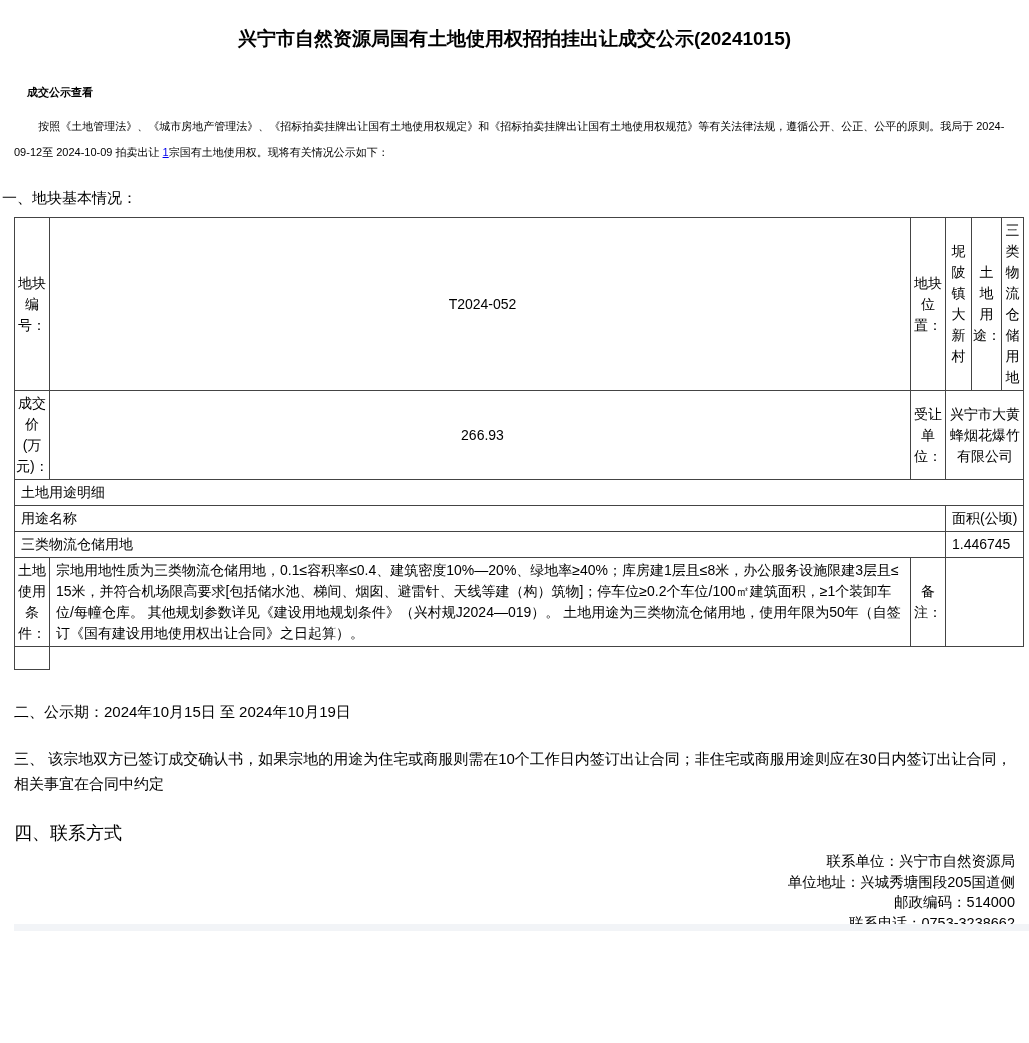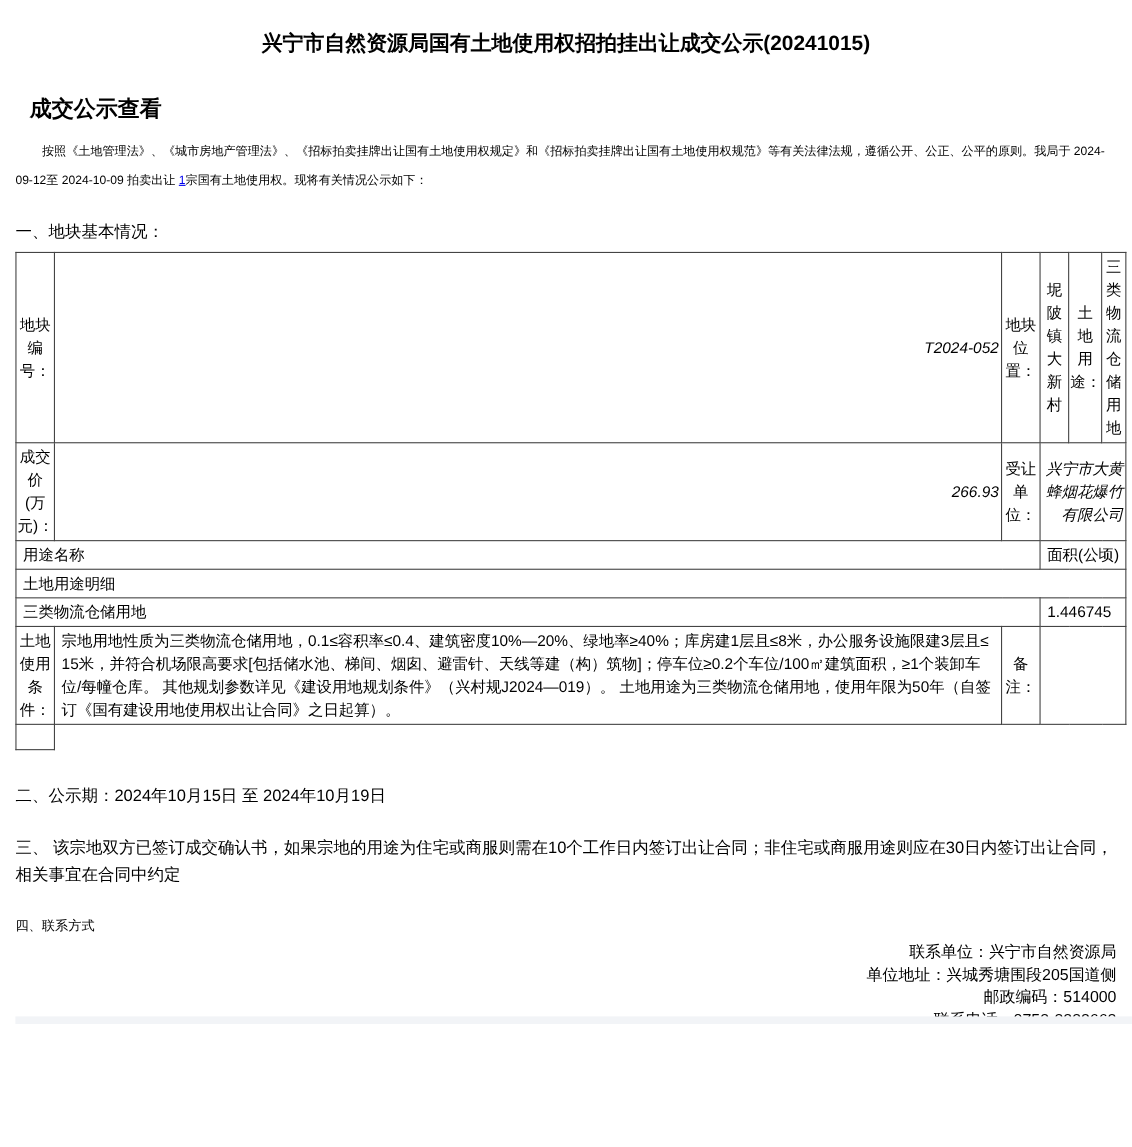--- a/index.html
+++ b/index.html
@@ -1,40 +1,40 @@
 <!DOCTYPE html>
 <html><head>
 <meta charset="utf-8">
 <style>
   * { margin:0; padding:0; box-sizing:border-box; }
   html,body { background:#ffffff; }
   body { font-family:"Liberation Sans", sans-serif; color:#000; }
   .page { position:relative; width:1029px; height:931px; background:#fff; overflow:hidden; }
 
   .doc-title { padding-top:26px; text-align:center; font-size:19px; font-weight:bold; letter-spacing:0; }
-  .view-subtitle { margin:33px 0 0 27px; font-size:20px; font-weight:bold; }
+  .view-subtitle { margin:33px 0 0 27px; font-size:11px; font-weight:bold; }
   .intro { margin:13px 14px 0 14px; font-size:11px; line-height:26px; text-indent:2.2em; }
   .intro a { color:#0000EE; text-decoration:underline; }
 
-  .sec-heading { margin:24px 0 0 14px; font-size:15px; }
+  .sec-heading { margin:24px 0 0 2px; font-size:15px; }
 
   table.land { border-collapse:collapse; table-layout:fixed; width:1009px; margin:9px 0 0 14px; }
   table.land td { border:1px solid #444; font-size:14px; line-height:21px; vertical-align:middle;
                   word-break:break-all; overflow:hidden;margin-top:38px; }
   td.lbl { text-align:center; padding:2px 1px; }
-  td.val { text-align:right; padding:2px 2px 2px 7px;font-style:italic; }
+  td.val { text-align:center; padding:2px 2px 2px 7px; }
   td.wide { text-align:left; padding:2px 4px 2px 6px; }
   td.nowrap { white-space:nowrap; }
   td.cond { font-size:14.5px; line-height:21.5px; }
   tr.ghost td { border:none; }
   tr.ghost td.keep { border:1px solid #444; }
 
   .sec2 { margin:29px 14px 0 14px; font-size:15px; line-height:25px; }
   .sec3 { margin:22px 14px 0 14px; font-size:15px; line-height:25px; }
-  .sec4-heading { margin:25px 14px 0 14px; font-size:12px; }
+  .sec4-heading { margin:25px 14px 0 14px; font-size:18px; }
   .contact { margin:6px 14px 0 40px; font-size:14.5px; }
   .contact div { line-height:20.7px;text-align:right; }
 
   .bottom-strip { position:absolute; left:14px; right:0; bottom:0; height:7px; background:#f2f4f7; }
 </style>
 </head>
 <body>
 
 <div class="page">
 
@@ -63,26 +63,26 @@
       <td class="lbl">坭陂镇大新村</td>
       <td class="lbl">土地用途：</td>
       <td class="lbl">三类物流仓储用地</td>
     </tr>
     <tr style="height:68px">
       <td class="lbl">成交价(万元)：</td>
       <td class="val">266.93</td>
       <td class="lbl">受让单位：</td>
       <td class="val" colspan="3" style="padding-left:3px">兴宁市大黄蜂烟花爆竹有限公司</td>
     </tr>
+    <tr style="height:24px">
+      <td class="wide" colspan="6">土地用途明细</td>
+    </tr>
     <tr style="height:23px">
       <td class="wide" colspan="3">用途名称</td>
       <td class="wide nowrap" colspan="3">面积(公顷)</td>
-    </tr>
-    <tr style="height:24px">
-      <td class="wide" colspan="6">土地用途明细</td>
     </tr>
     <tr style="height:23px">
       <td class="wide" colspan="3">三类物流仓储用地</td>
       <td class="wide nowrap" colspan="3">1.446745</td>
     </tr>
     <tr style="height:87px">
       <td class="lbl">土地使用条件：</td>
       <td class="wide cond">宗地用地性质为三类物流仓储用地，0.1≤容积率≤0.4、建筑密度10%—20%、绿地率≥40%；库房建1层且≤8米，办公服务设施限建3层且≤15米，并符合机场限高要求[包括储水池、梯间、烟囱、避雷针、天线等建（构）筑物]；停车位≥0.2个车位/100㎡建筑面积，≥1个装卸车位/每幢仓库。 其他规划参数详见《建设用地规划条件》（兴村规J2024—019）。 土地用途为三类物流仓储用地，使用年限为50年（自签订《国有建设用地使用权出让合同》之日起算）。</td>
       <td class="lbl">备注：</td>
       <td class="val" colspan="3"></td>

